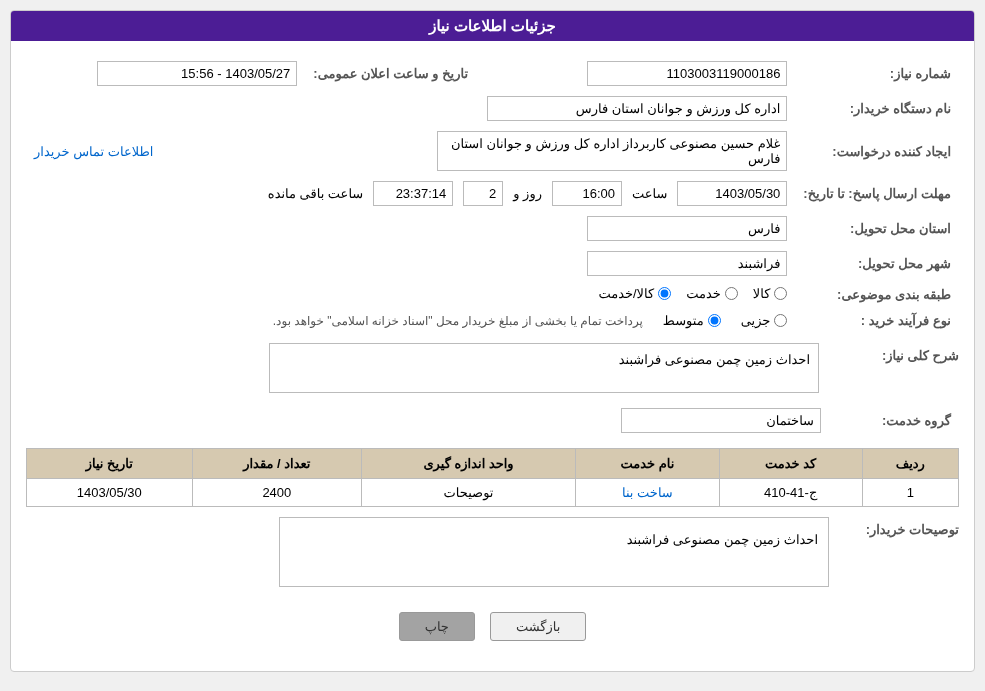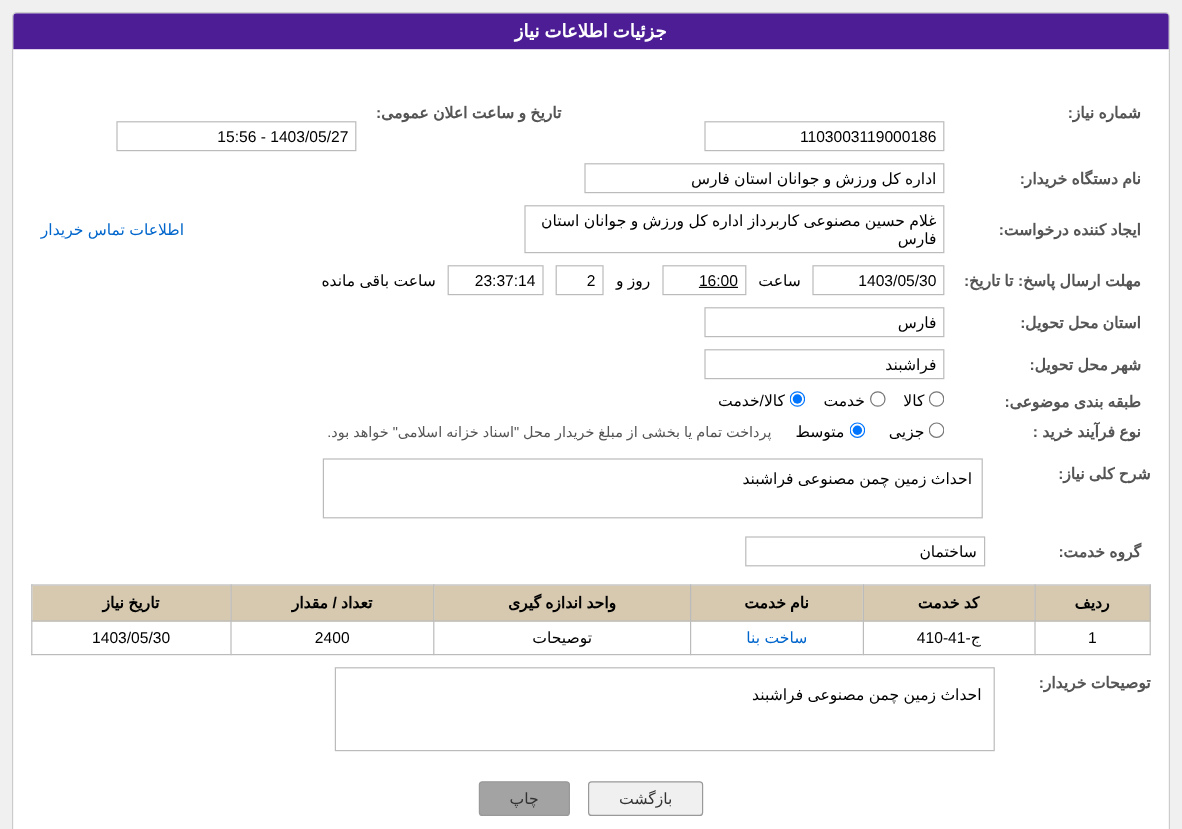--- a/index.html
+++ b/index.html
@@ -56,21 +56,20 @@
       padding: 4px 6px;
       min-height: 24px;
       display: inline-block;
       text-align: right;
     }
     .input-wide {
       width: 300px;
     }
     .input-medium {
       width: 200px;
-      margin-top: 40px;
     }
     .link-blue {
       color: #0066cc;
       text-decoration: none;
     }
     .section-header {
       background: #e8e0d0;
       border: 1px solid #ccc;
       padding: 8px 12px;
       font-weight: bold;
@@ -78,21 +77,21 @@
       margin: 10px 0 8px 0;
       color: #333;
     }
     .radio-group {
       display: inline-flex;
       gap: 15px;
       align-items: center;
     }
     .radio-item {
       display: flex;
-      align-items: flex-start;
+      align-items: center;
       gap: 4px;
     }
     .process-type-row {
       display: flex;
       align-items: center;
       gap: 20px;
     }
     .description-box {
       border: 1px solid #bbb;
       padding: 8px;
@@ -198,21 +197,21 @@
             <a href="#" class="link-blue">اطلاعات تماس خریدار</a>
           </td>
         </tr>
 
         <tr>
           <td class="label-cell">مهلت ارسال پاسخ: تا تاریخ:</td>
           <td class="value-cell" colspan="4">
             <div class="row-container">
               <span class="input-box" style="width:110px;">1403/05/30</span>
               <span>ساعت</span>
-              <span class="input-box" style="width:70px;text-decoration:underline;">16:00</span>
+              <span class="input-box" style="width:70px;">16:00</span>
               <span>روز و</span>
               <span class="input-box" style="width:40px;">2</span>
               <span class="input-box" style="width:80px;">23:37:14</span>
               <span>ساعت باقی مانده</span>
             </div>
           </td>
         </tr>
 
         <tr>
           <td class="label-cell">استان محل تحویل:</td>

